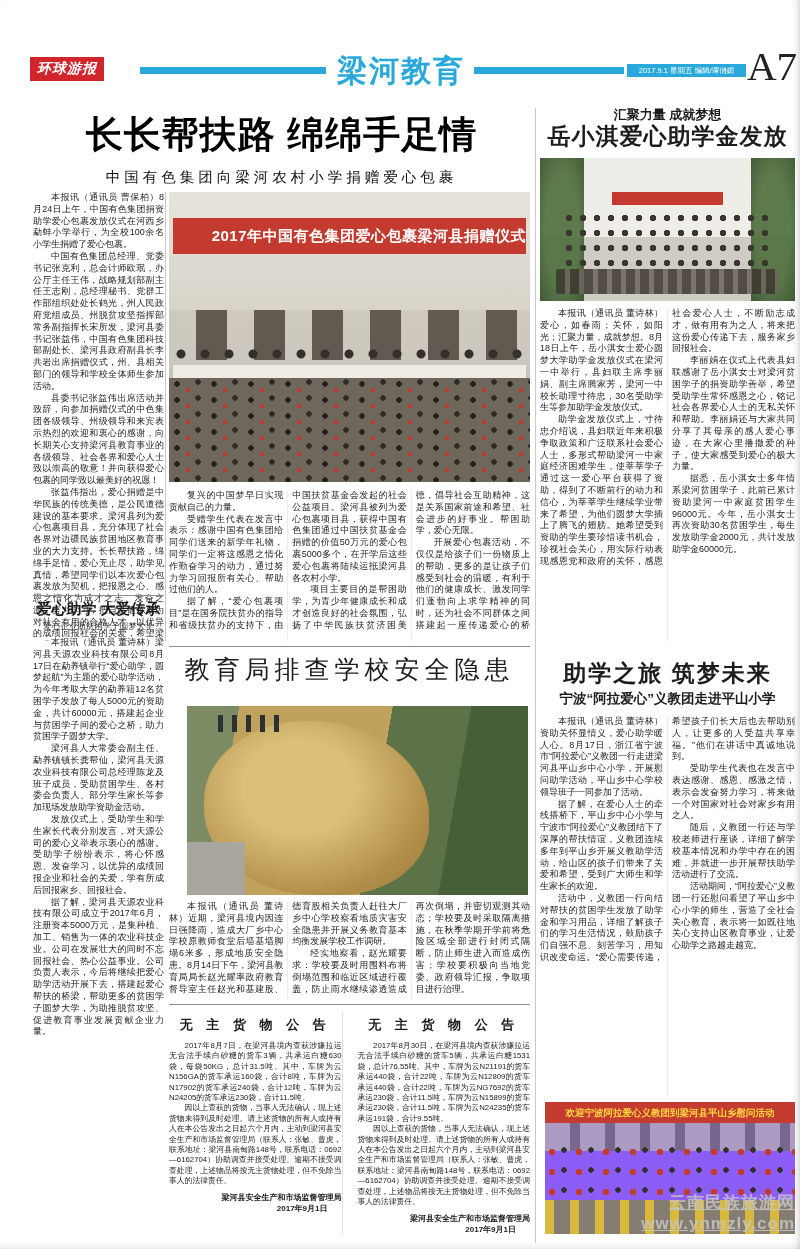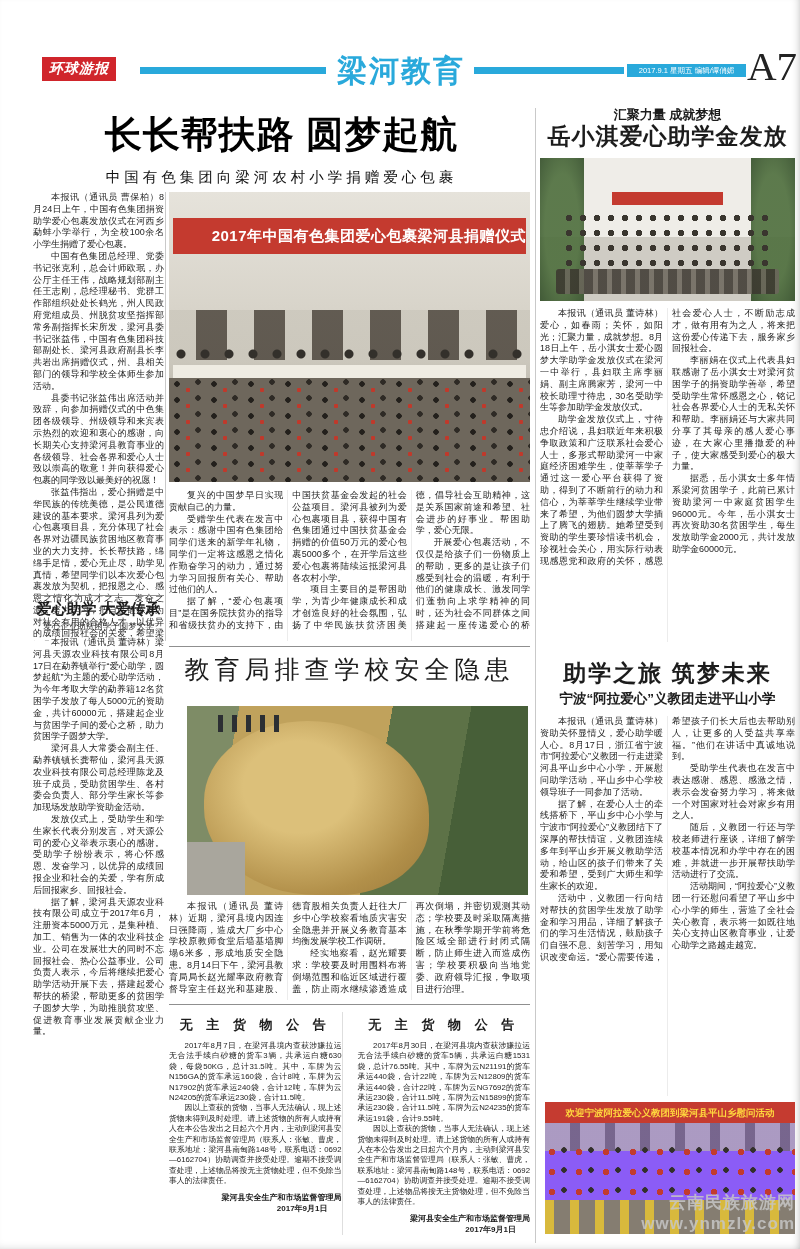--- a/index.html
+++ b/index.html
@@ -2,21 +2,21 @@
 <html><head>
 <meta charset="utf-8">
 <style>
   html,body{margin:0;padding:0;background:#e9e9e9;}
   .page{position:relative;width:800px;height:1249px;background:#ffffff;overflow:hidden;
         font-family:"Liberation Sans","DejaVu Sans",sans-serif;color:#1c1c1c;
         box-shadow:inset -7px 0 9px -7px rgba(0,0,0,.25), inset 0 -6px 8px -6px rgba(0,0,0,.15);}
   .abs{position:absolute;}
 
   
-  .masthead{left:42px;top:57px;background:#d0252b;color:#fff;font-weight:bold;font-style:italic;
+  .masthead{left:30px;top:57px;background:#d0252b;color:#fff;font-weight:bold;font-style:italic;
             font-size:14px;padding:3px 7px;letter-spacing:1px;}
   .hbar{top:67px;height:7px;background:#29a9db;}
   .hbar-l{left:140px;width:186px;}
   .hbar-r{left:474px;width:150px;}
   .section-title{left:326px;top:51px;width:150px;text-align:center;color:#29a9db;
                  font-size:30px;font-weight:900;letter-spacing:2px;}
   .date-box{left:627px;top:64px;width:119px;height:13px;background:#29a9db;color:#fff;
             font-size:7.5px;line-height:13px;text-align:center;white-space:nowrap;overflow:hidden;}
   .page-num{left:747px;top:42px;font-family:"Liberation Serif","DejaVu Serif",serif;
             font-size:41px;color:#222;}
@@ -104,35 +104,35 @@
   .notice{width:173px;}
   .notice + .notice{border-left:1px solid #dedede;padding-left:15px;margin-left:-16px;}
   .notice-title{text-align:center;font-size:13px;font-weight:900;letter-spacing:5px;margin:4px 0 7px 0;}
   .notice-body{font-size:7.8px;line-height:10.4px;text-align:justify;}
   .notice-body p{margin:0;text-indent:2em;}
   .notice-sig{text-align:right;font-size:8px;font-weight:bold;margin-top:5px;}
   .notice-date{text-align:right;font-size:8px;font-weight:bold;padding-right:14px;}
 
   
   .watermark{left:552px;top:1192px;width:243px;text-align:right;color:#c6c6c6;opacity:.85;
-             font-weight:bold;font-size:17px;line-height:21px;z-index:5;letter-spacing:1px;}
+             font-weight:bold;font-size:17px;line-height:21px;z-index:5;letter-spacing:1px;text-decoration:underline;}
 </style>
 </head>
 <body>
 
 <div class="page">
 
   <div class="abs masthead">环球游报</div>
   <div class="abs hbar hbar-l"></div>
   <div class="abs section-title">梁河教育</div>
   <div class="abs hbar hbar-r"></div>
   <div class="abs date-box">2017.9.1 星期五  编辑/谭俏媚</div>
   <div class="abs page-num">A7</div>
 
-  <div class="abs main-headline">长长帮扶路  圆梦起航</div>
+  <div class="abs main-headline">长长帮扶路  绵绵手足情</div>
   <div class="abs main-subhead">中国有色集团向梁河农村小学捐赠爱心包裹</div>
 
   <div class="abs bt" style="left:33px;top:192px;width:131px;height:449px;">
     <p>本报讯（通讯员 曹保柏）8月24日上午，中国有色集团捐资助学爱心包裹发放仪式在河西乡勐蚌小学举行，为全校100余名小学生捐赠了爱心包裹。</p>
     <p>中国有色集团总经理、党委书记张克利，总会计师欧珉，办公厅主任王伟，战略规划部副主任王志刚，总经理秘书、党群工作部组织处处长鹤光，州人民政府党组成员、州脱贫攻坚指挥部常务副指挥长宋所发，梁河县委书记张益伟，中国有色集团科技部副处长、梁河县政府副县长李共岩出席捐赠仪式，州、县相关部门的领导和学校全体师生参加活动。</p>
     <p>县委书记张益伟出席活动并致辞，向参加捐赠仪式的中色集团各级领导、州级领导和来宾表示热烈的欢迎和衷心的感谢，向长期关心支持梁河县教育事业的各级领导、社会各界和爱心人士致以崇高的敬意！并向获得爱心包裹的同学致以最美好的祝愿！</p>
     <p>张益伟指出，爱心捐赠是中华民族的传统美德，是公民道德建设的基本要求。梁河县列为爱心包裹项目县，充分体现了社会各界对边疆民族贫困地区教育事业的大力支持。长长帮扶路，绵绵手足情，爱心无止尽，助学见真情，希望同学们以本次爱心包裹发放为契机，把报恩之心、感恩之情化为成才之志、发奋之源，努力学习，把自己锻炼成为对社会有用的合格人才，以优异的成绩回报社会的关爱，希望梁河县获得捐赠的学校一定要充分利用好这些义举资源，为教学服务，不辜负中国扶贫基金会和爱心企业、爱心人士的希望。</p>
 
   </div>
 

